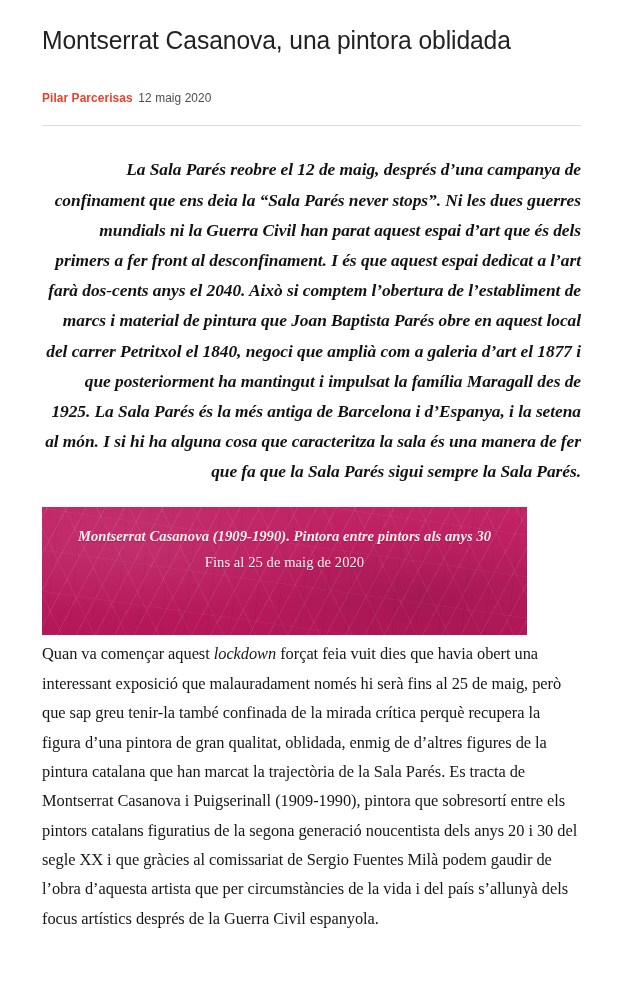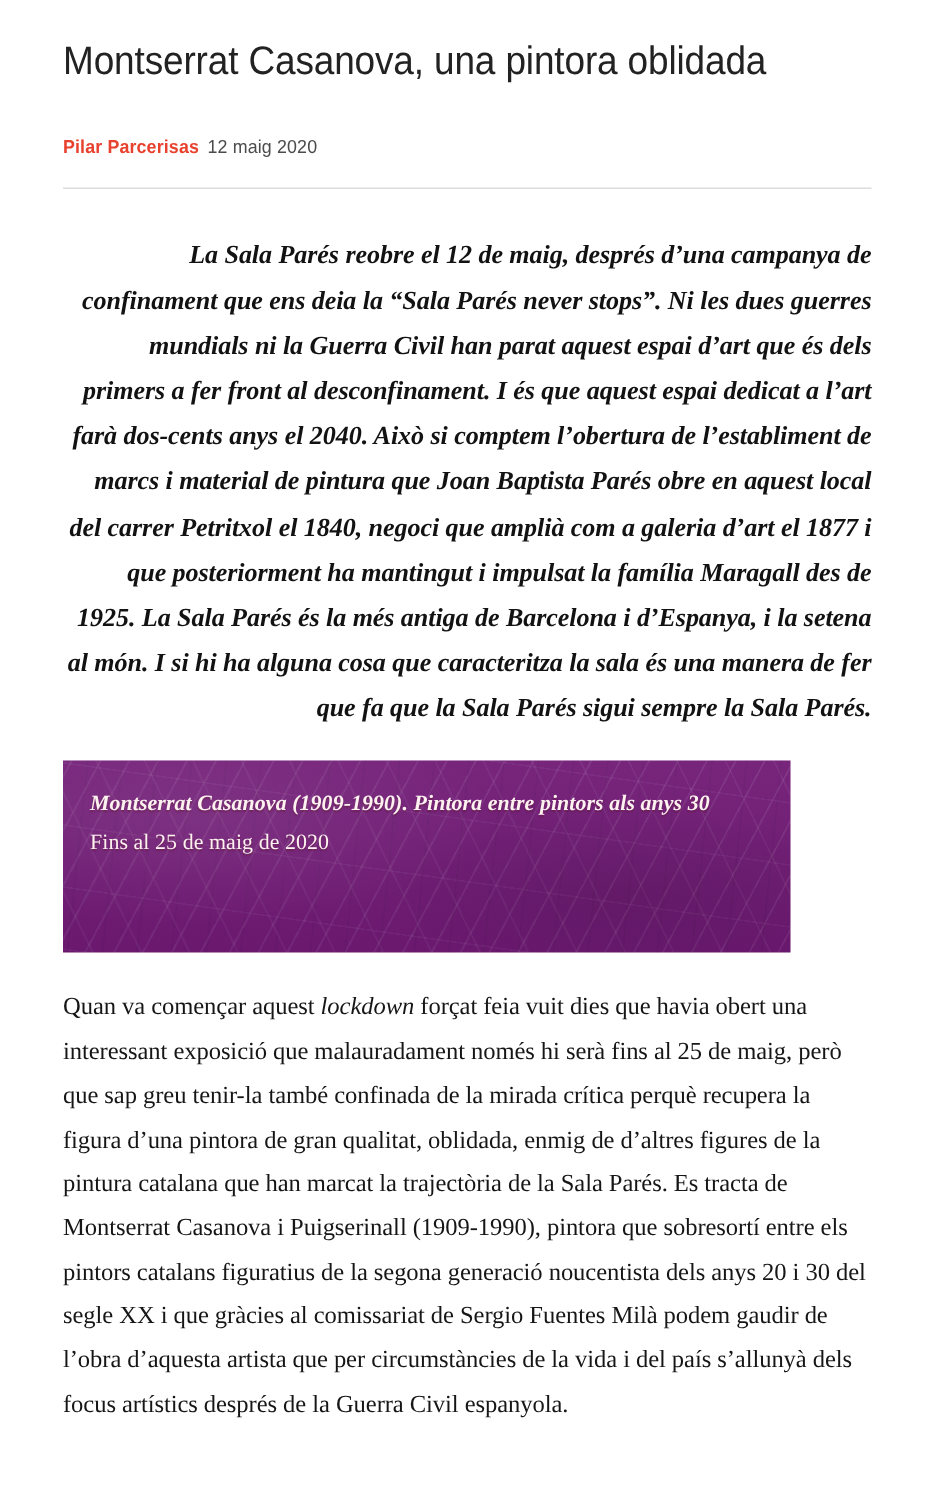--- a/index.html
+++ b/index.html
@@ -81,23 +81,24 @@
     text-align: right;
     letter-spacing: -0.05px;
   }
 
   
   .caption-box {
     position: relative;
     margin-top: 21px;
     width: 485px;
     height: 128px;
-    background-color: #701a75;
+    background-color: #be185d;
     overflow: hidden;
     box-sizing: border-box;
+    text-align: center;
   }
   
   .caption-box::before {
     content: "";
     position: absolute;
     inset: -20%;
     background:
       repeating-linear-gradient(118deg,
         rgba(255,255,255,0.085) 0px, rgba(255,255,255,0.085) 1px,
         rgba(255,255,255,0) 1px, rgba(255,255,255,0) 17px),
@@ -136,21 +137,21 @@
     white-space: nowrap;
   }
   .caption-line.is-italic {
     font-style: italic;
     font-weight: 700;
   }
 
   
   .body-paragraph {
     margin: 0;
-    padding-top: 21px;
+    padding-top: 4px;
     font-size: 16.4px;
     font-weight: 400;
     line-height: 1.79;
     color: #161616;
     letter-spacing: -0.05px;
   }
   .body-paragraph em {
     font-style: italic;
   }
 </style>

